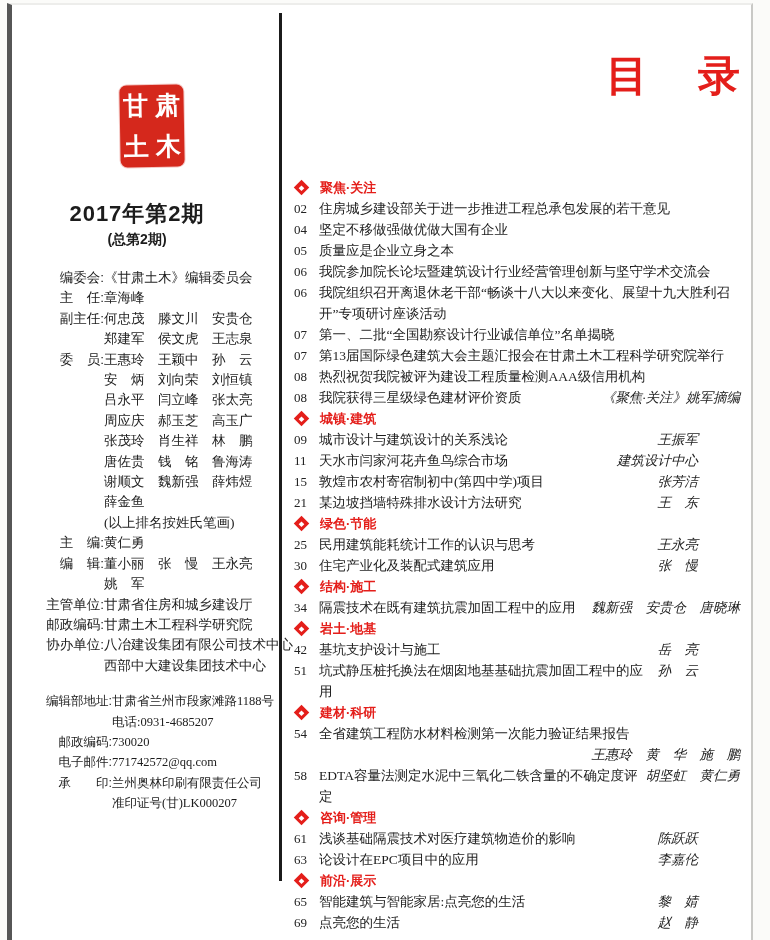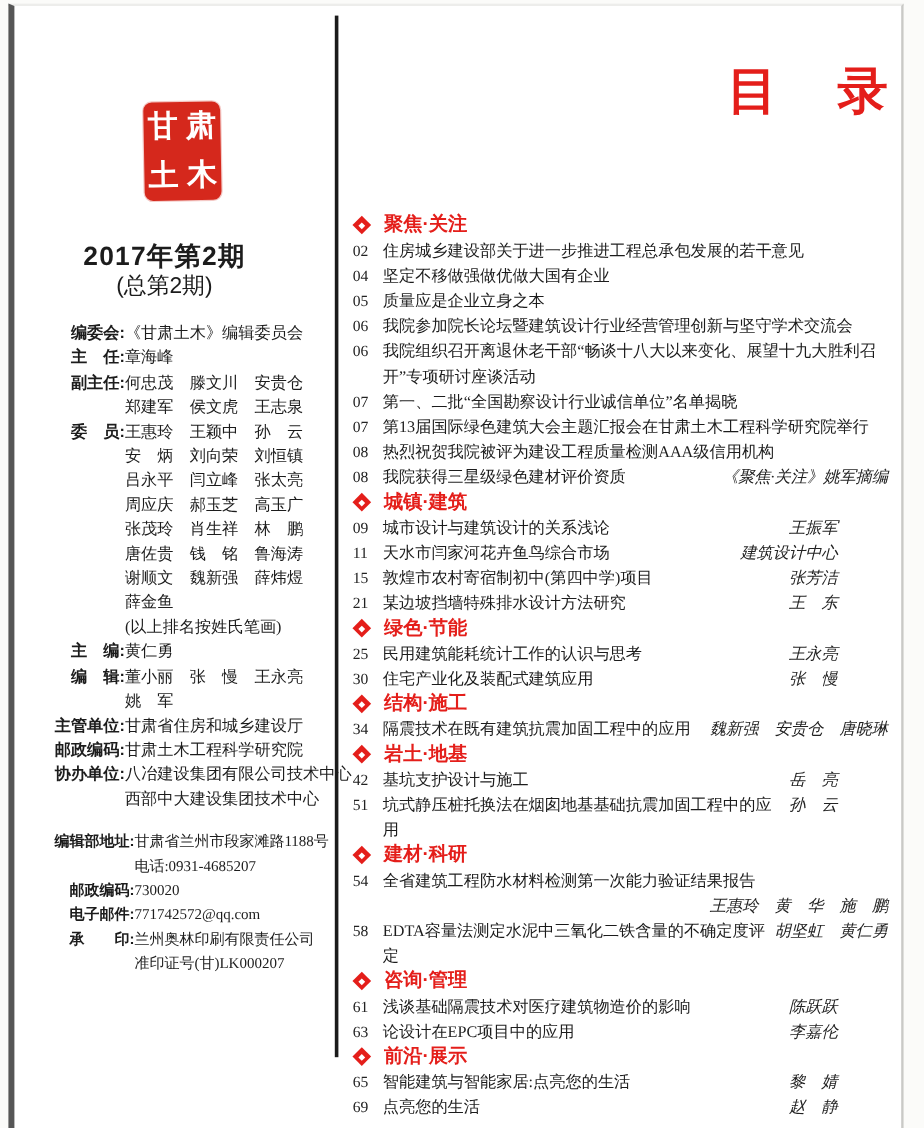--- a/index.html
+++ b/index.html
@@ -36,48 +36,48 @@
   .seal span{
     color:#fff;font-weight:bold;font-size:25px;line-height:25px;
     font-family:"Liberation Serif",serif;
   }
   .issue{width:230px;margin:34px 0 0 10px;text-align:center;}
   .issue-title{
     font-family:"Liberation Sans",sans-serif;font-weight:bold;
     font-size:22px;line-height:26px;letter-spacing:1px;
   }
   .issue-sub{
-    font-family:"Liberation Sans",sans-serif;font-weight:normal;
-    font-size:19px;line-height:24px;
+    font-family:"Liberation Sans",sans-serif;font-weight:bold;
+    font-size:14px;line-height:24px;
   }
   .m-group{margin:17px 0 0 30px;}
   .m-row{line-height:20.4px;white-space:nowrap;}
   .m-lab{
     display:inline-block;text-align:right;
-    font-family:"Liberation Sans",sans-serif;font-weight:bold;
+    font-family:"Liberation Sans",sans-serif;font-weight:normal;
   }
   .m-val{font-family:"Liberation Serif",serif;}
   #masthead-top{font-size:13.5px;}
   #masthead-top .m-lab{width:4.6em;}
   #masthead-contact{margin-top:15px;font-size:12.5px;}
   #masthead-contact .m-row{line-height:20.4px;}
   #masthead-contact .m-lab{width:5.6em;}
   
   .right-col{position:absolute;left:282px;top:0;width:450px;}
   .toc-title{
     margin:46px 0 76px 116px;
     font-family:"Liberation Sans",sans-serif;font-weight:bold;
     font-size:42px;line-height:50px;letter-spacing:4px;
     color:var(--accent,#e41e1a);
     text-align:right;
   }
   .sec-header{
     display:flex;align-items:center;line-height:21px;height:21px;
     color:var(--accent,#e41e1a);
-    font-family:"Liberation Sans",sans-serif;font-weight:bold;font-size:16px;
+    font-family:"Liberation Sans",sans-serif;font-weight:bold;font-size:13px;
   }
   .diamond{
     width:11px;height:11px;flex:none;
     background:var(--accent,#e41e1a);
     transform:rotate(45deg);
     margin:0 13px 0 2px;position:relative;
   }
   .diamond::after{
     content:"";position:absolute;left:3.5px;top:3.5px;width:4px;height:4px;
     background:#ffffff;

